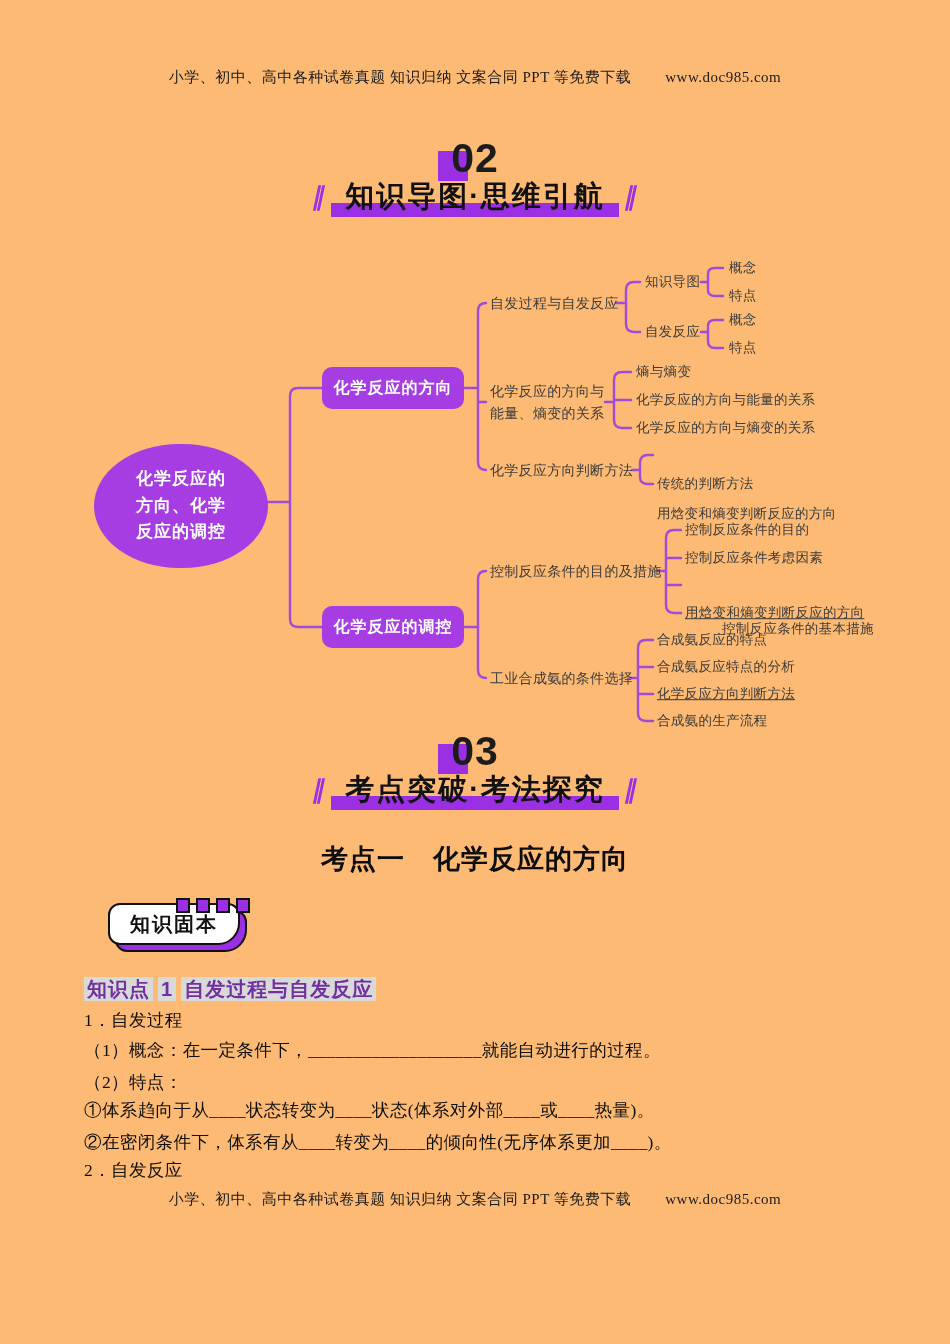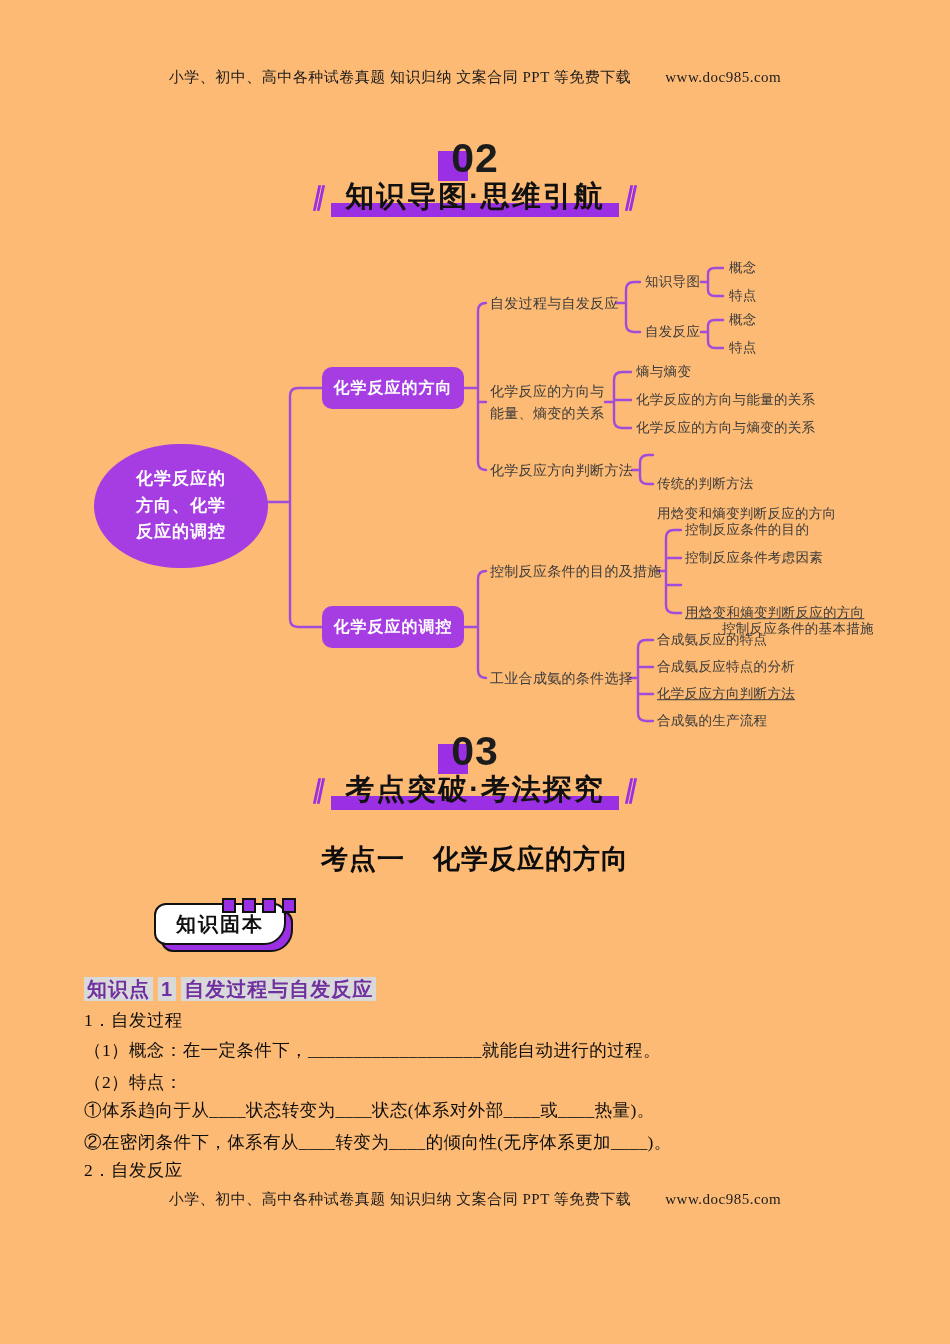--- a/index.html
+++ b/index.html
@@ -145,21 +145,21 @@
     </div>
     <div class="sec-title-row">
       <span class="sec-slash l">∥</span>
       <span class="sec-title">考点突破·考法探究</span>
       <span class="sec-slash r">∥</span>
     </div>
   </div>
 
   <div class="kaodian" style="top:841px;">考点一　化学反应的方向</div>
 
-  <div class="badge" style="left:108px;top:903px;margin-left:46px;">
+  <div class="badge" style="left:108px;top:903px;">
     <div class="badge-shadow"></div>
     <div class="badge-box">
       <span>知识固本</span>
       <span class="badge-clips">
         <span></span>
           <span></span>
           <span></span>
           <span></span>
       </span>
     </div>

